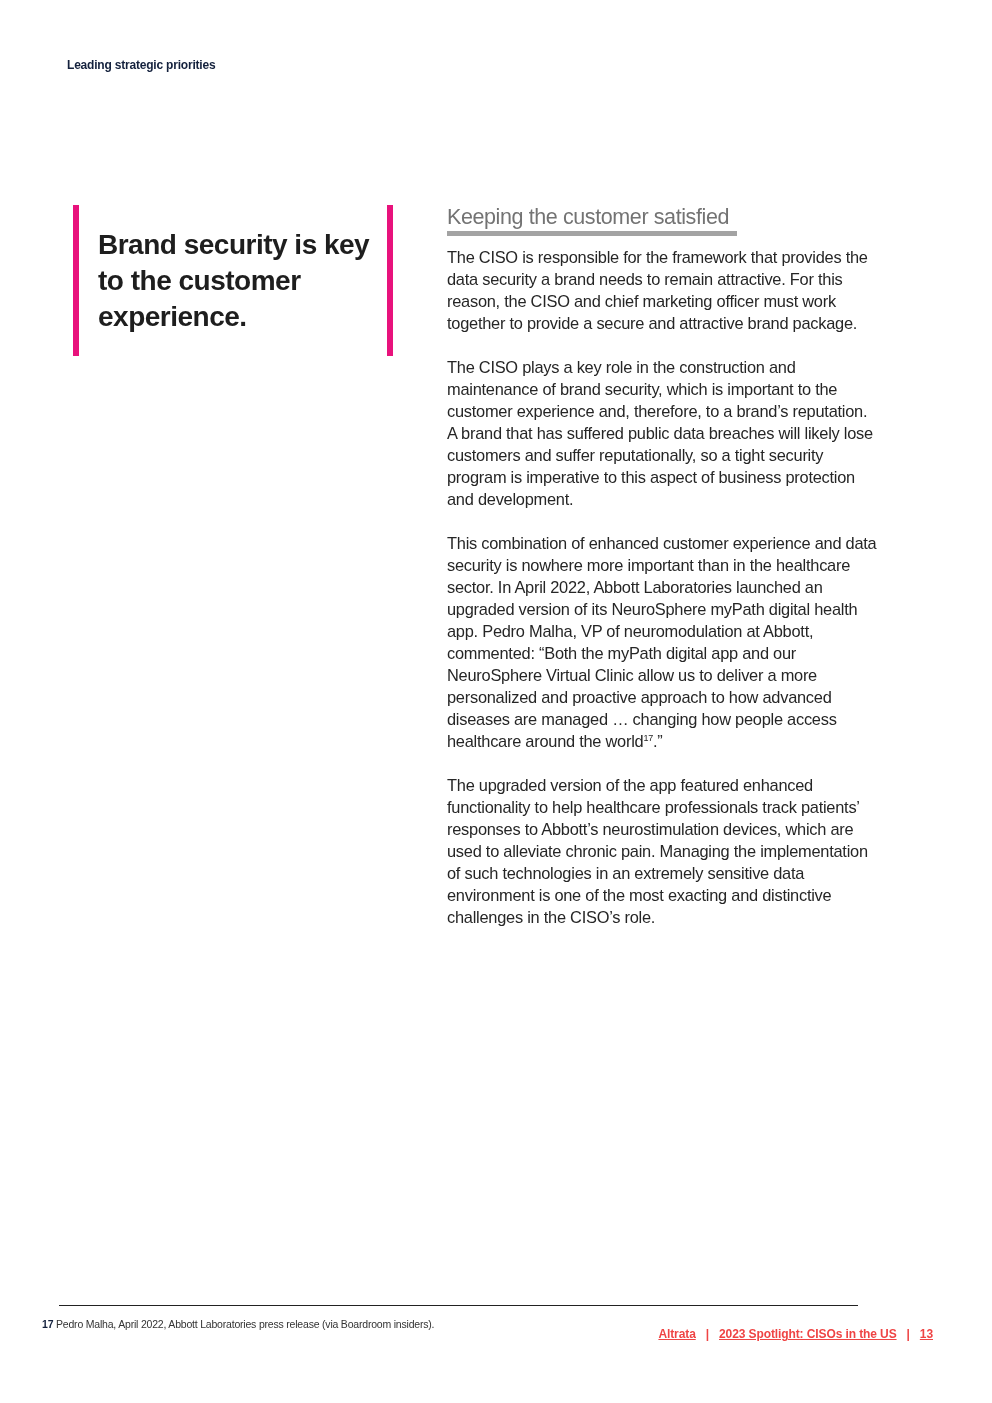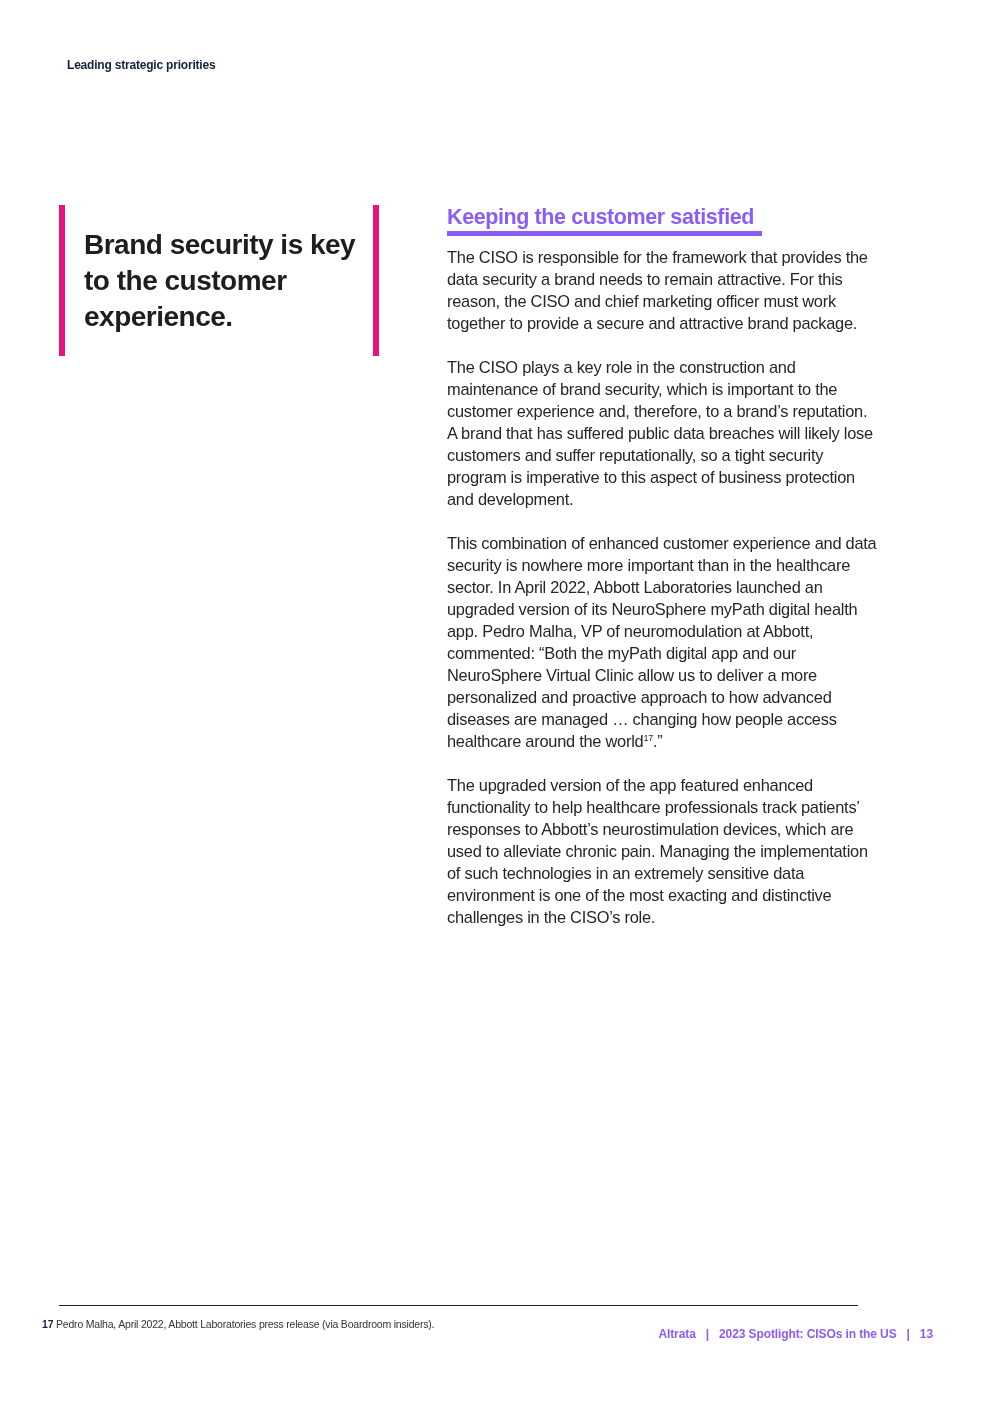--- a/index.html
+++ b/index.html
@@ -6,54 +6,54 @@
   body {
     width: 992px; height: 1403px; position: relative; background: #ffffff;
     font-family: "Liberation Sans", "DejaVu Sans", sans-serif; color: #1e1e1e;
     overflow: hidden;
   }
   .running-head {
     position: absolute; left: 59px; top: 58px;
     font-size: 12px; font-weight: bold; color: #14213d; letter-spacing: -0.2px; margin-left: 8px;
   }
   .pull-quote {
-    position: absolute; left: 59px; top: 205px; width: 320px; height: 151px;
+    position: absolute; left: 73px; top: 205px; width: 320px; height: 151px;
   }
   .bar { position: absolute; top: 0; width: 6px; height: 151px; background: #e8127c; }
   .bar.left { left: 0; }
   .bar.right { left: 314px; }
   .pull-quote-text {
     position: absolute; left: 25px; top: 22px; width: 285px;
     font-size: 28px; line-height: 36px; font-weight: bold; color: #1e1e1e;
     letter-spacing: -0.5px; margin: 0;
   }
   .article { position: absolute; left: 447px; top: 203px; width: 430px; }
   .section-heading {
     display: inline-block; margin: 0; padding: 0 8px 0 0;
-    font-size: 21.5px; line-height: 28px; font-weight: bold; color: #8b5cf6;
+    font-size: 21.5px; line-height: 28px; font-weight: normal; color: #737373;
     letter-spacing: -0.4px;
-    border-bottom: 5px solid #8b5cf6;
+    border-bottom: 5px solid #a3a3a3;
   }
   .paragraphs { margin-top: 10px; }
   .para {
     margin: 0 0 22px 0; font-size: 16.4px; line-height: 22px; color: #262626;
     letter-spacing: -0.25px; white-space: pre-line;
   }
   .para sup { font-size: 9px; line-height: 0; }
   .footnote-rule {
     position: absolute; left: 59px; top: 1305px; width: 799px; height: 1px; background: #222;
   }
   .footnote {
     position: absolute; left: 42px; top: 1318px;
     font-size: 10.5px; color: #333; letter-spacing: -0.2px;
   }
   .footnote b { color: #14213d; }
   .page-footer {
     position: absolute; right: 59px; top: 1327px;
-    font-size: 12px; font-weight: bold; color: #8b5cf6; letter-spacing: -0.1px;
+    font-size: 12px; font-weight: bold; color: #ef4444; letter-spacing: -0.1px; text-decoration: underline;
   }
   .page-footer .sep { padding: 0 10px; }
 </style>
 </head>
 <body>
 
 <div class="running-head">Leading strategic priorities</div>
 
 <div class="pull-quote">
   <div class="bar left"></div>

